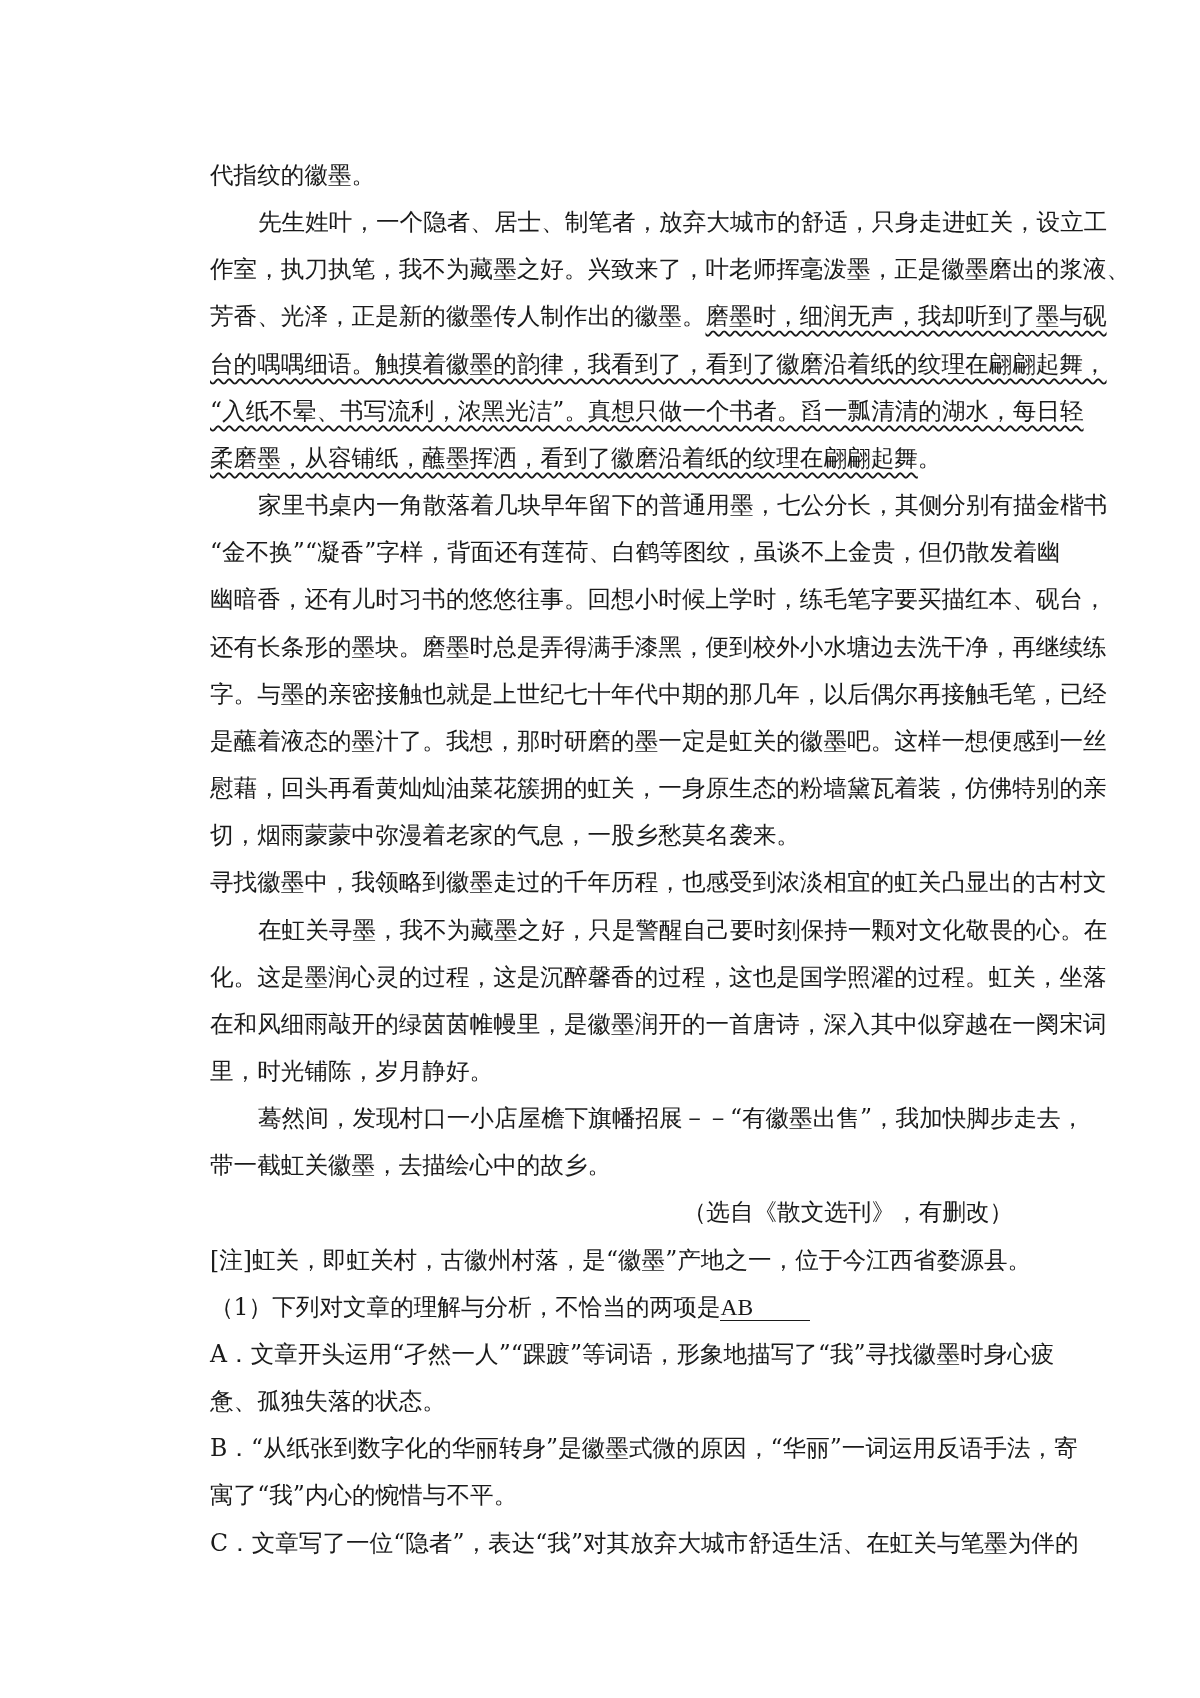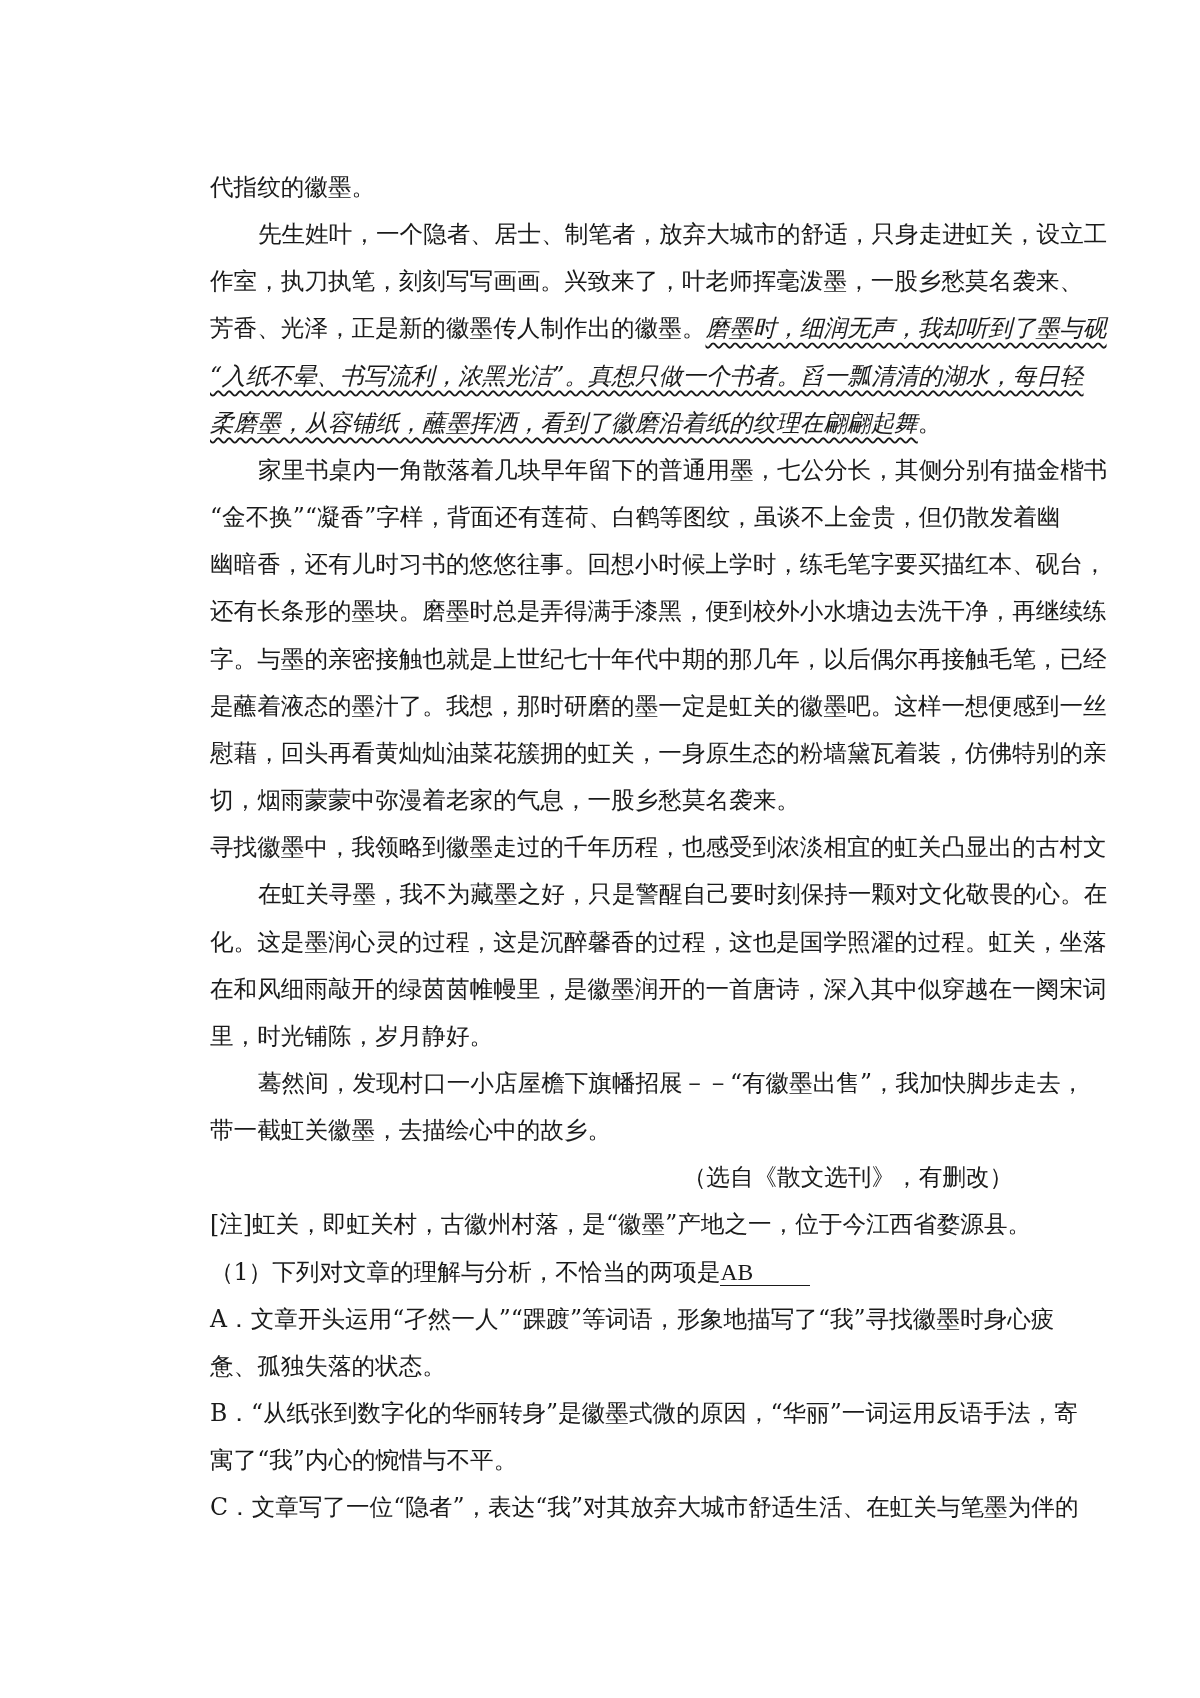--- a/index.html
+++ b/index.html
@@ -11,21 +11,21 @@
       width: 1200px;
       height: 1698px;
       position: relative;
       overflow: hidden;
       font-family: "DejaVu Serif", "Liberation Serif", serif;
       color: #1a1a1a;
     }
     .page {
       position: absolute;
       left: 210px;
-      top: 164px;
+      top: 152px;
       width: 803px;
     }
     .line {
       height: 47.17px;
       line-height: 47.17px;
       font-size: 23.6px;
       white-space: nowrap;
       overflow: visible;
       text-align: justify;
       text-align-last: justify;
@@ -38,41 +38,43 @@
       text-align: right;
       text-align-last: right;
     }
     .indent {
       padding-left: 48px;
     }
     .wavy {
       text-decoration: underline wavy #1a1a1a;
       text-decoration-thickness: 1.5px;
       text-underline-offset: 6px;
-      font-style: italic;
     }
     .blank {
       display: inline-block;
       min-width: 90px;
       border-bottom: 1.5px solid #1a1a1a;
       line-height: 26px;
       font-family: "Liberation Serif", serif;
     }
   </style>
 </head>
 <body>
 
 <div class="page">
 
   <div class="line last">代指纹的徽墨。</div>
 
   <div class="line indent">先生姓叶，一个隐者、居士、制笔者，放弃大城市的舒适，只身走进虹关，设立工</div>
-  <div class="line">作室，执刀执笔，刻刻写写画画。兴致来了，叶老师挥毫泼墨，一股乡愁莫名袭来、</div>
+  <div class="line">作室，执刀执笔，我不为藏墨之好。兴致来了，叶老师挥毫泼墨，正是徽墨磨出的浆液、</div>
   <div class="line">
     <span>芳香、光泽，正是新的徽墨传人制作出的徽墨。</span><span class="wavy">磨墨时，细润无声，我却听到了墨与砚</span>
+  </div>
+  <div class="line">
+    <span class="wavy">台的喁喁细语。触摸着徽墨的韵律，我看到了，看到了徽磨沿着纸的纹理在翩翩起舞，</span>
   </div>
   <div class="line">
     <span class="wavy">“入纸不晕、书写流利，浓黑光洁”。真想只做一个书者。舀一瓢清清的湖水，每日轻</span>
   </div>
   <div class="line last">
     <span class="wavy">柔磨墨，从容铺纸，蘸墨挥洒，看到了徽磨沿着纸的纹理在翩翩起舞</span><span>。</span>
   </div>
 
   <div class="line indent">家里书桌内一角散落着几块早年留下的普通用墨，七公分长，其侧分别有描金楷书</div>
   <div class="line">“金不换”“凝香”字样，背面还有莲荷、白鹤等图纹，虽谈不上金贵，但仍散发着幽</div>

